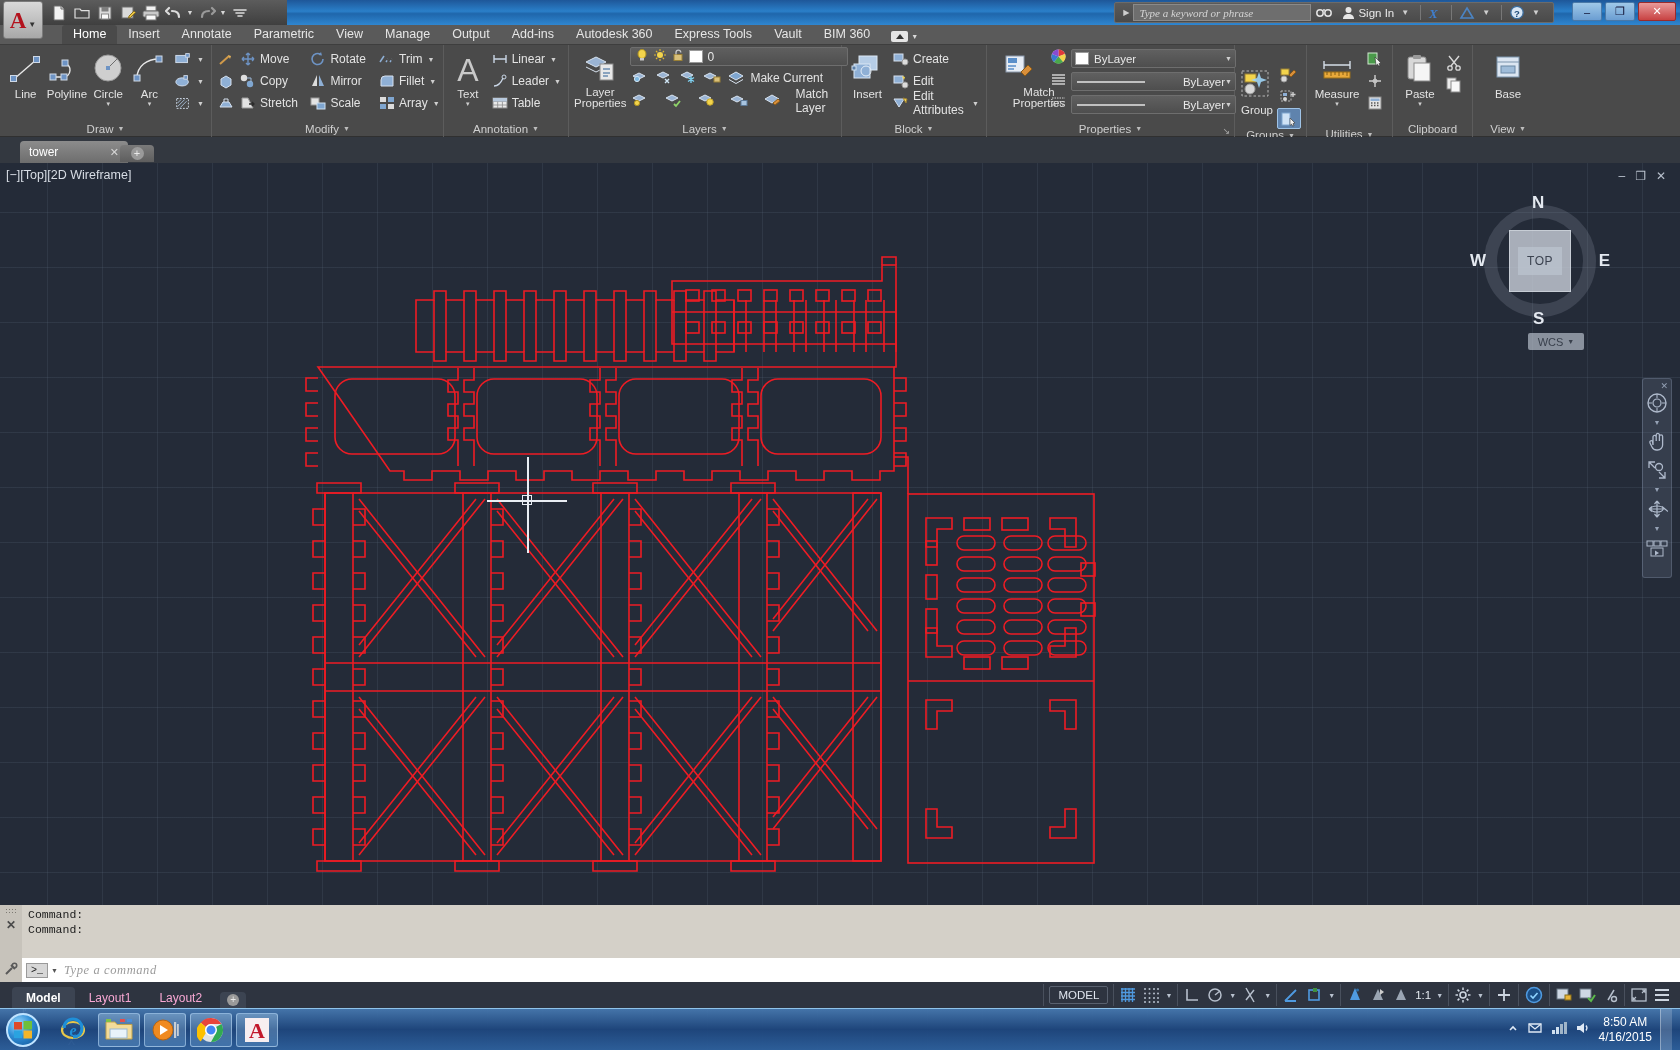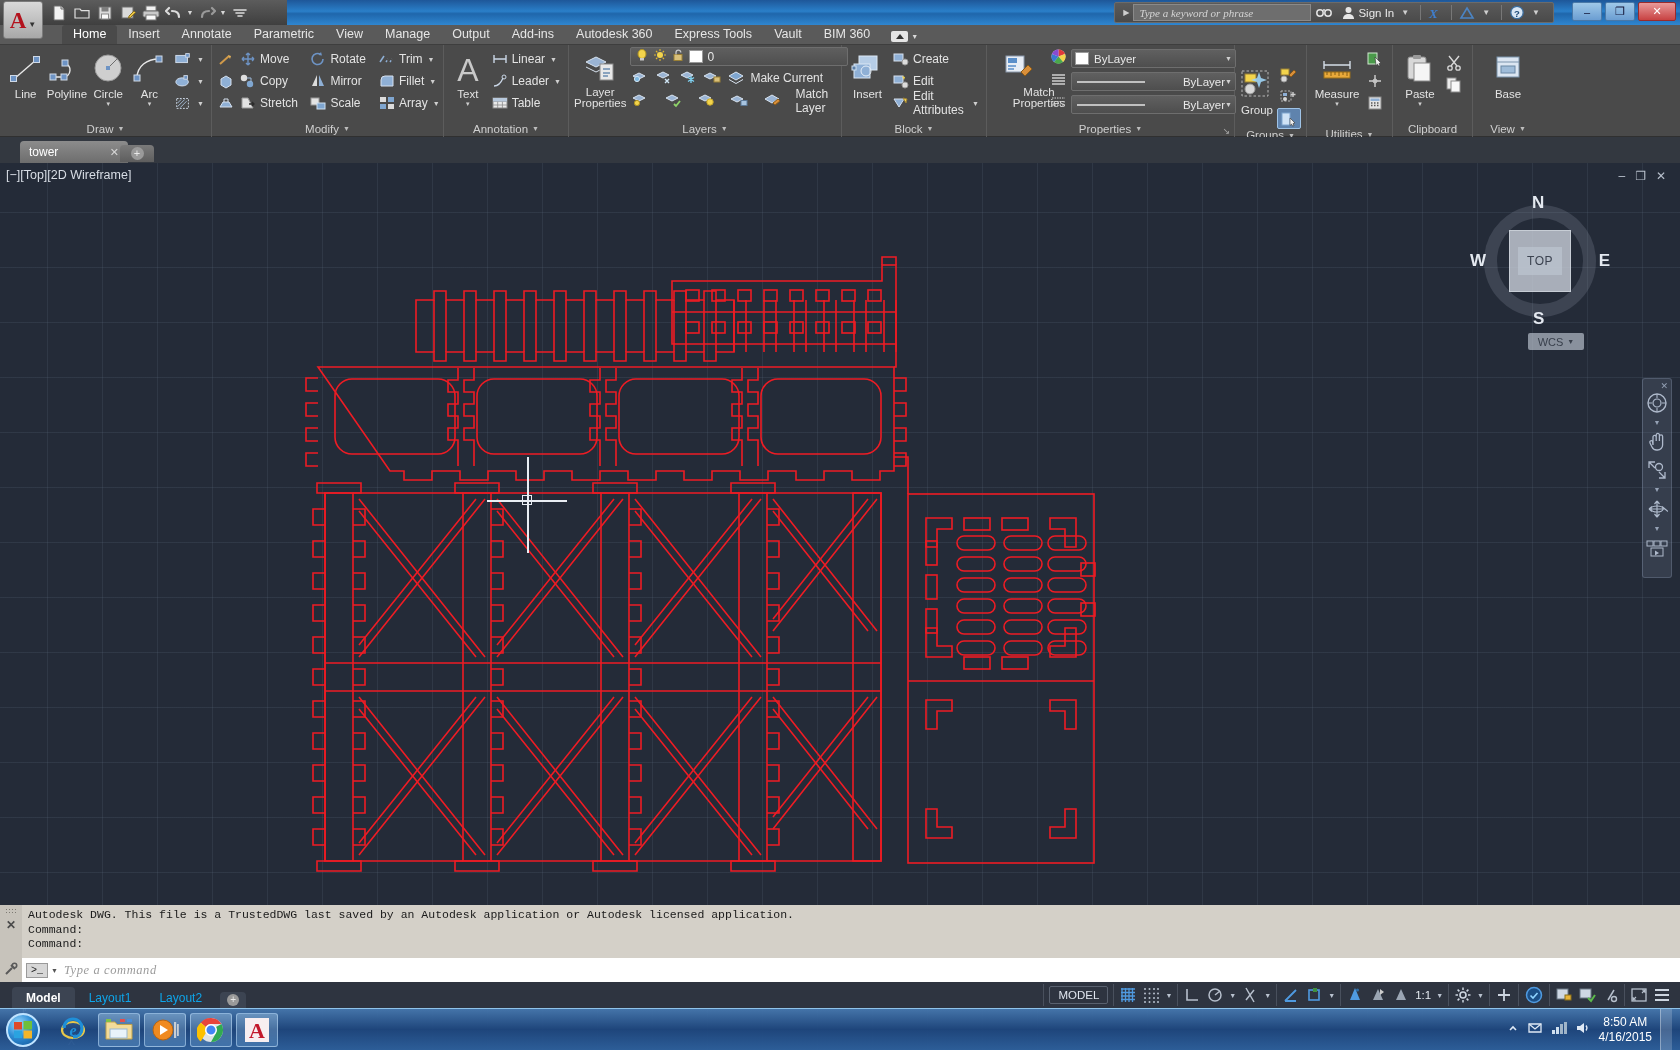--- a/index.html
+++ b/index.html
@@ -222,21 +222,21 @@
   .ci-placeholder { color:#9b9b9b; font-size:12.5px; font-style:italic; font-family:"Liberation Serif",serif; letter-spacing:.6px; }
 
   
   .statusbar {
     position:absolute; top:982px; left:0; width:1680px; height:26px;
     background:#2e3440; display:flex; align-items:center;
   }
   .layouttabs { display:flex; align-items:flex-end; height:26px; padding-left:12px; }
   .ltab {
     height:21px; padding:0 14px; display:flex; align-items:center;
-    color:#0ea5e9; font-size:12px; border-radius:4px 4px 0 0;
+    color:#f9a8d4; font-size:12px; border-radius:4px 4px 0 0;
   }
   .ltab.active { background:#3c4452; color:#ffffff; font-weight:bold; }
   .ltab-plus { margin-left:4px; width:26px; height:16px; background:#3c4452; border-radius:4px 4px 0 0;
     display:flex;align-items:center;justify-content:center; }
 
   .sb-right { position:absolute; right:4px; top:2px; height:22px; display:flex; align-items:center; gap:0; }
   .sb-group { display:flex; align-items:center; height:22px; padding:0 5px; gap:5px; border-left:1px solid #49505d; }
   .sb-item { display:flex; align-items:center; justify-content:center; height:20px; cursor:pointer; }
   .sb-model {
     color:#dfe5ee; font-size:11.5px; padding:2px 8px; border:1px solid #59616f; border-radius:2px;
@@ -1305,21 +1305,20 @@
       </div>
     </div>
   </div>
 
   <div class="cmdhist">
     <div class="cmd-grip">
       <div class="grip-dots"></div>
       <div class="cmd-x">✕</div>
     </div>
     <div class="cmd-lines">
-      <div>Autodesk DWG.  This file is a TrustedDWG last saved by an Autodesk application or Autodesk licensed application.</div>
       <div>Command:</div>
       <div>Command:</div>
     </div>
   </div>
 
   <div class="cmdinput">
     <div class="ci-grip">
       <svg width="14" height="16" viewBox="0 0 14 16">
           <path d="M2 12l6-6M7 3l4 4" stroke="#5a5a5a" stroke-width="2"></path>
           <circle cx="10.5" cy="3.5" r="2.2" fill="none" stroke="#5a5a5a" stroke-width="1.6"></circle>

